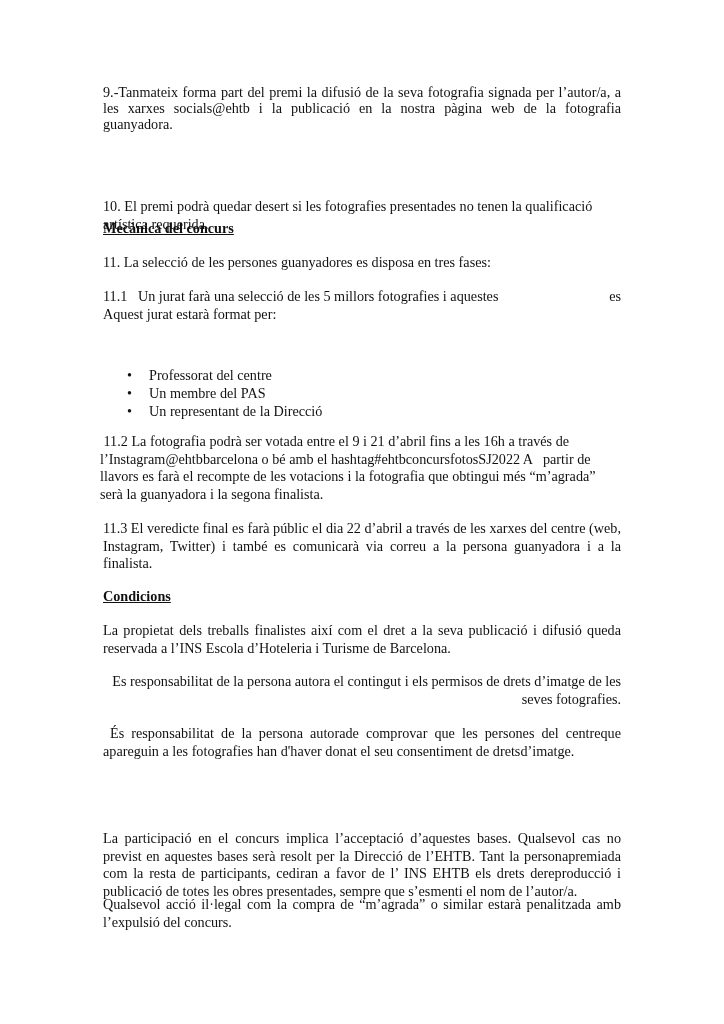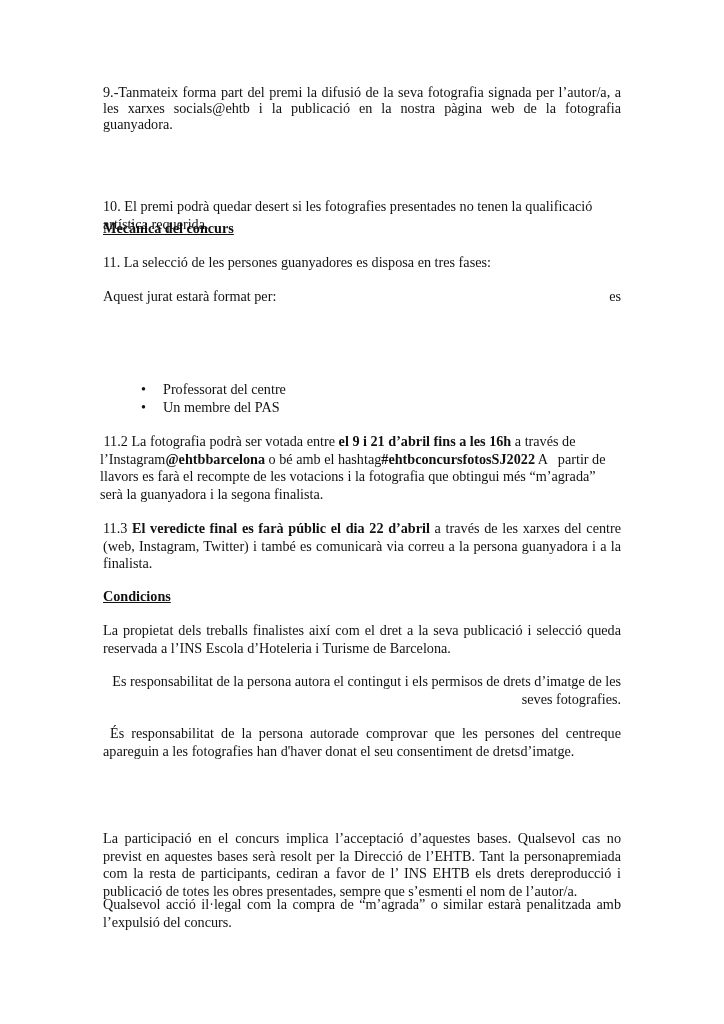--- a/index.html
+++ b/index.html
@@ -3,58 +3,60 @@
 <meta charset="utf-8">
 <style>
   html, body { margin: 0; padding: 0; background: #ffffff; }
   body { width: 724px; height: 1024px; position: relative; overflow: hidden;
          font-family: "Liberation Serif", "DejaVu Serif", serif; color: #111; font-size: 14.2px; }
   .page { position: absolute; left: 103px; top: 0; width: 518px; }
   .p { position: absolute; left: 0; width: 518px; line-height: 17.5px; margin: 0; }
   .j { text-align: justify; text-align-last: left; }
   .lh { line-height: 16px; }
   .h { font-weight: bold; text-decoration: underline; }
-  b { font-weight: bold; margin-top: 20px; }
-  ul { position: absolute; left: 0; margin: 16px; padding: 0; list-style: none; width: 518px; }
+  b { font-weight: normal; margin-top: 20px; }
+  ul { position: absolute; left: 0; margin: 2px; padding: 0; list-style: none; width: 518px; }
   ul li { position: relative; padding-left: 44px; line-height: 18px; }
   ul li::before { content: "\2022"; position: absolute; left: 22px; top: 0; }
   .gap-es { position: absolute; right: 0; }
 </style>
 </head>
 <body>
 
 <div class="page">
 
   <p class="p j lh" style="top:84px;">9.-Tanmateix forma part del premi la difusió de la seva fotografia signada per l’autor/a, a les xarxes socials@ehtb i la publicació en la nostra pàgina web de la fotografia guanyadora.</p>
 
   <p class="p" style="top:162px;margin-top:36px;">10.  El premi podrà quedar desert si les fotografies presentades no tenen la qualificació artística requerida.</p>
 
   <p class="p h" style="top:220px;">Mecànica del concurs</p>
 
   <p class="p" style="top:254px;">11. La selecció de les persones guanyadores es disposa en tres fases:</p>
 
   <div class="p" style="top:288px;">
     <div style="position:relative;">
+      <span style="white-space:pre;">11.1   Un jurat farà una selecció de les 5 millors fotografies i aquestes</span>
       <span class="gap-es">es</span>
     </div>
     <div>Aquest jurat estarà format per:</div>
   </div>
 
   <ul style="top:364px;">
     <li>Professorat del centre</li>
     <li>Un membre del PAS</li>
+    <li>Un representant de la Direcció</li>
   </ul>
 
   <p class="p" style="top:433px; left:-3px;"><span style="white-space:pre-wrap;"> 11.2 La fotografia podrà ser votada entre </span><b>el 9 i 21 d’abril fins a les 16h</b><span> a través de l’Instagram</span><b>@ehtbbarcelona</b><span> o bé amb el hashtag</span><b>#ehtbconcursfotosSJ2022</b><span style="white-space:pre-wrap;"> A   partir de llavors es farà el recompte de les votacions i la fotografia que obtingui més “m’agrada” serà la guanyadora i la segona finalista.</span></p>
 
   <p class="p j" style="top:520px;"><span style="white-space:pre;">11.3 </span><b>El veredicte final es farà públic el dia 22 d’abril</b><span> a través de les xarxes del centre (web, Instagram, Twitter) i també es comunicarà via correu a la persona guanyadora i a la finalista.</span></p>
 
   <p class="p h" style="top:588px;">Condicions</p>
 
-  <p class="p j" style="top:622px;">La propietat dels treballs finalistes així com el dret a la seva publicació i selecció queda reservada a l’INS Escola d’Hoteleria i Turisme de Barcelona.</p>
+  <p class="p j" style="top:622px;">La propietat dels treballs finalistes així com el dret a la seva publicació i difusió queda reservada a l’INS Escola d’Hoteleria i Turisme de Barcelona.</p>
 
   <p class="p" style="top:673px;text-align:right;">Es responsabilitat de la persona autora el contingut i els permisos de drets d’imatge de les seves fotografies.</p>
 
   <p class="p j" style="top:725px; white-space:pre-wrap;"> És responsabilitat de la persona autorade comprovar que les persones del centreque apareguin a les fotografies han d'haver donat el seu consentiment de dretsd’imatge.</p>
 
   <p class="p j" style="top:830px;">La participació en el concurs implica l’acceptació d’aquestes bases. Qualsevol cas no previst en aquestes bases serà resolt per la Direcció de l’EHTB. Tant la personapremiada com la resta de participants, cediran a favor de l’ INS EHTB els drets dereproducció i publicació de totes les obres presentades, sempre que s’esmenti el nom de l’autor/a.</p>
 
   <p class="p j" style="top:896px;">Qualsevol acció il·legal com la compra de “m’agrada” o similar estarà penalitzada amb l’expulsió del concurs.</p>
 
 </div>

